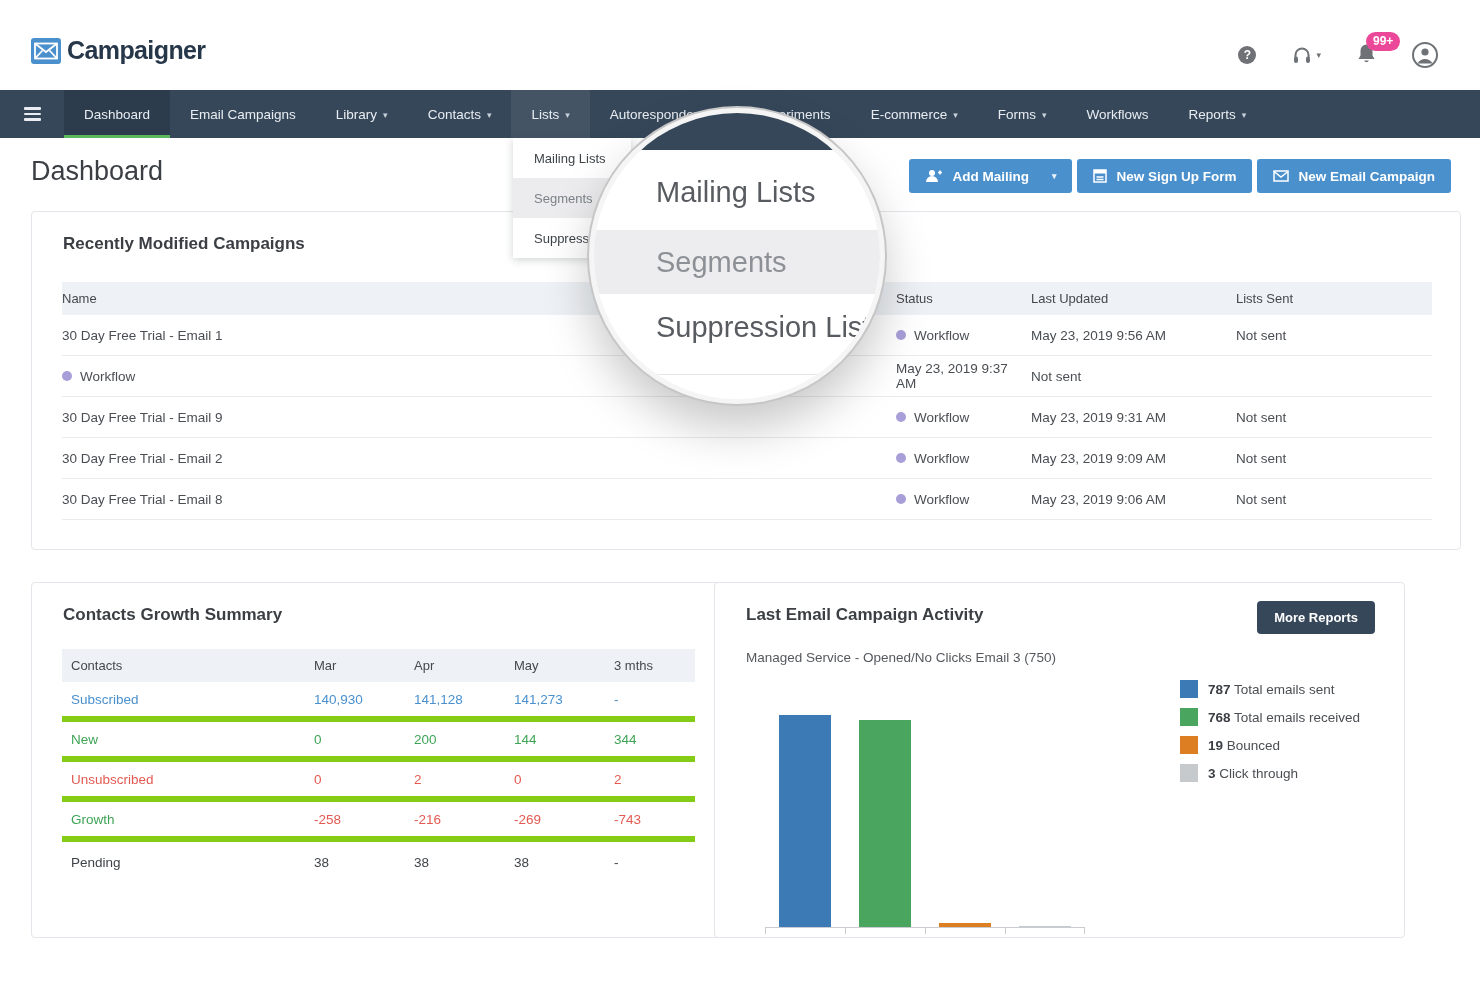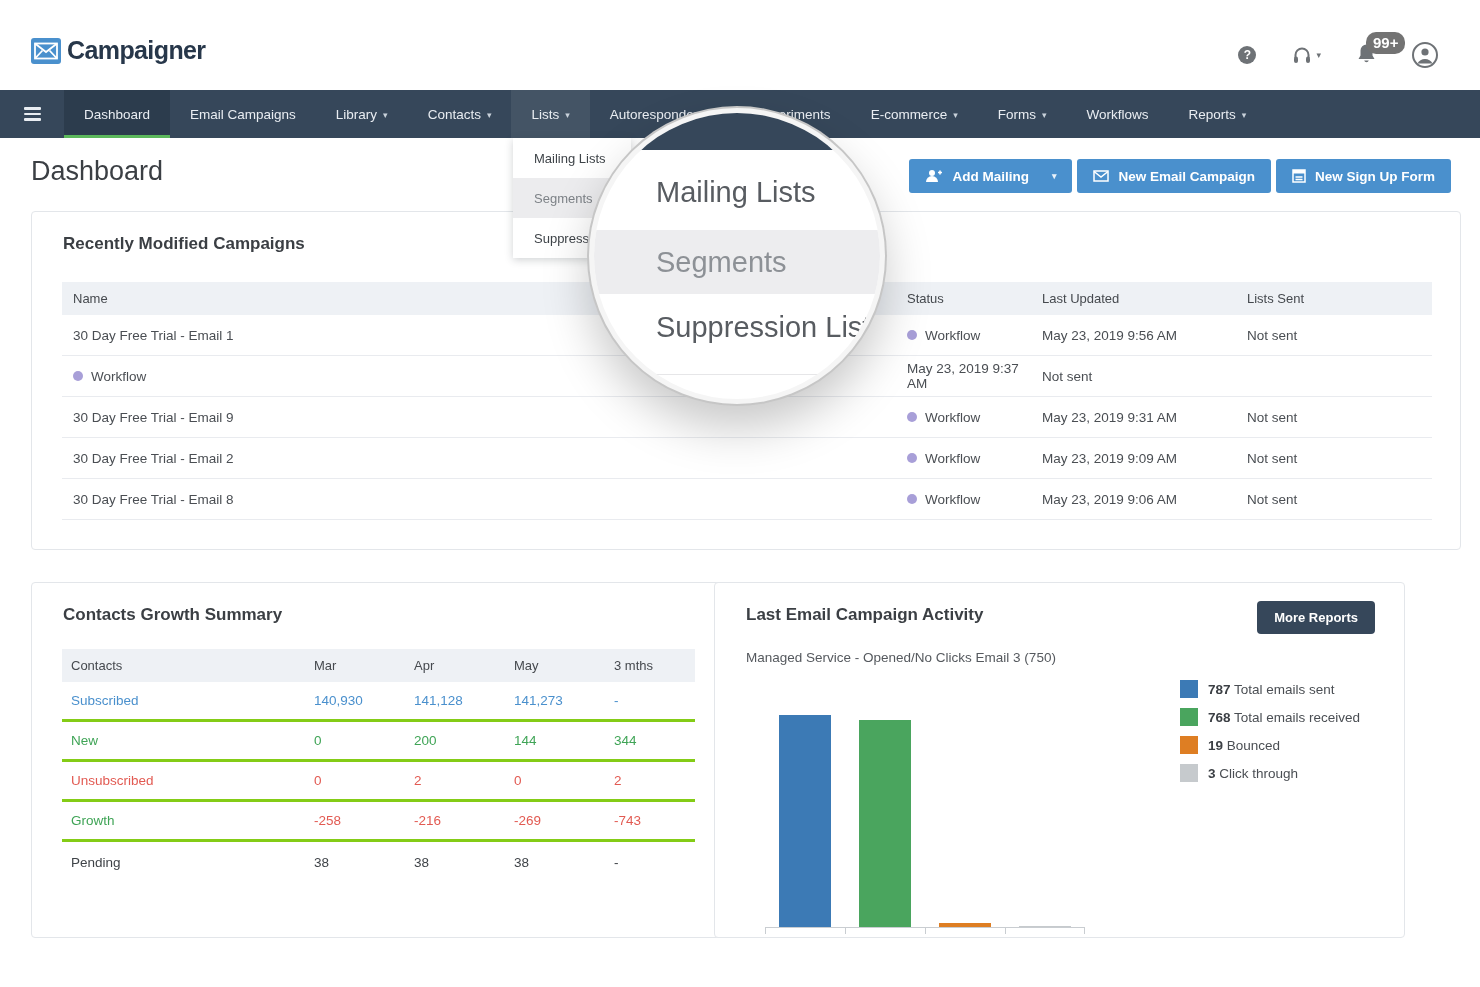--- a/index.html
+++ b/index.html
@@ -9,21 +9,21 @@
   
   .topbar { position:absolute; left:0; top:0; width:100%; height:102px; background:#fff; }
   .logo { position:absolute; left:31px; top:36px; display:flex; align-items:center; gap:6px; }
   .logo-text { font-size:25px; font-weight:bold; color:#27374A; letter-spacing:-0.6px; }
   .top-icons { position:absolute; right:42px; top:42px; display:flex; align-items:center; gap:36px; }
   .help-circle { width:18px; height:18px; border-radius:50%; background:#6E7276; color:#fff;
                  font-size:12px; font-weight:bold; display:flex; align-items:center; justify-content:center; }
   .hs-wrap { display:flex; align-items:center; gap:4px; }
   .caret { font-size:9px; color:#6E7276; }
   .bell-wrap { position:relative; }
-  .badge { position:absolute; top:-11px; left:9px; background:#737373; color:#fff; font-size:15px;
+  .badge { position:absolute; top:-11px; left:9px; background:#ec4899; color:#fff; font-size:12px;
            font-weight:bold; padding:2.5px 7px; border-radius:10px; white-space:nowrap; }
   .avatar { width:26px; height:26px; }
 
   
   .nav { position:absolute; left:0; top:90px; width:100%; height:48px; background:#36475A;
          display:flex; align-items:stretch; z-index:2; }
   .nav-burger { width:64px; display:flex; flex-direction:column; align-items:center; justify-content:center; gap:3px; cursor:pointer; }
   .nav-burger span { width:17px; height:2.5px; background:#E9EDF2; border-radius:1px; }
   .nav-item { display:flex; align-items:center; gap:6px; padding:0 20px; color:#E9EDF2;
               font-size:13.5px; cursor:pointer; }
@@ -43,31 +43,31 @@
   .card { position:absolute; background:#fff; border:1px solid #E3E6EA; border-radius:4px; }
   .card-title { position:absolute; left:31px; top:22px; font-size:17px; font-weight:bold; color:#3B3F44; }
   #card-campaigns { left:31px; top:211px; width:1430px; height:339px; }
   #card-growth    { left:31px; top:582px; width:694px; height:356px; }
   #card-activity  { left:714px; top:582px; width:691px; height:356px; }
 
   
   .tbl1 { position:absolute; left:30px; right:28px; top:70px; }
   .thead1, .trow1 { display:grid; grid-template-columns:1fr 135px 205px 196px; align-items:center; }
   .thead1 { background:#EEF1F5; height:33px; font-size:13px; color:#45494E; }
-  .thead1 > div, .trow1 > div { padding-left:11px; }
+  .thead1 > div, .trow1 > div { }
   .trow1 { height:41px; border-bottom:1px solid #E9EBEF; font-size:13.5px; color:#4A4E53; }
   .status-cell { display:flex; align-items:center; gap:8px; }
   .dot { width:10px; height:10px; border-radius:50%; flex:0 0 auto; }
 
   
   .tbl2 { position:absolute; left:30px; right:29px; top:66px; }
   .thead2, .trow2 { display:grid; grid-template-columns:243px 100px 100px 100px 1fr; align-items:center; }
   .thead2 { background:#EEF1F5; height:33px; font-size:13px; color:#45494E; }
   .thead2 > div, .trow2 > div { padding-left:9px; }
-  .trow2 { height:40px; border-bottom:3px solid #84cc16; font-size:13.5px; }
+  .trow2 { height:40px; border-bottom:6px solid #84cc16; font-size:13.5px; }
   .trow2:last-child { border-bottom:none; }
 
   
   .more-btn { position:absolute; right:29px; top:18px; height:33px; background:#36475A; color:#fff;
               font-size:13px; font-weight:bold; border:none; border-radius:4px; padding:0 17px; cursor:pointer; }
   .subtitle { position:absolute; left:31px; top:67px; font-size:13.5px; color:#55595E; }
   .bars { position:absolute; left:50px; bottom:9px; width:320px; display:flex; align-items:flex-end; }
   .slot { width:80px; display:flex; justify-content:center; }
   .bar { width:52px; }
   .axis { position:absolute; left:50px; bottom:9px; width:320px; height:1px; background:#C9CDD1; }
@@ -188,33 +188,33 @@
   <button class="btn-blue">
     <svg width="18" height="14" viewBox="0 0 18 14">
       <circle cx="7" cy="4" r="3" fill="#fff"></circle>
       <path d="M1 13 a6 6 0 0 1 12 0z" fill="#fff"></path>
       <path d="M13 3.5 h4 M15 1.5 v4" stroke="#fff" stroke-width="1.6"></path>
     </svg>
     <span>Add Mailing</span>
     <span class="caret-w">▾</span>
   </button>
   <button class="btn-blue">
-    <svg width="16" height="12" viewBox="0 0 16 12">
-      <rect x="1" y="1" width="14" height="10" fill="none" stroke="#fff" stroke-width="1.5"></rect>
-      <path d="M1 1.5 L8 7 L15 1.5" fill="none" stroke="#fff" stroke-width="1.5"></path>
-    </svg>
-    <span>New Email Campaign</span>
-  </button>
-  <button class="btn-blue">
     <svg width="14" height="14" viewBox="0 0 14 14">
       <rect x="1" y="1" width="12" height="12" fill="none" stroke="#fff" stroke-width="1.5"></rect>
       <rect x="1" y="1" width="12" height="3.5" fill="#fff"></rect>
       <path d="M3.5 8 h7 M3.5 10.5 h7" stroke="#fff" stroke-width="1.3"></path>
     </svg>
     <span>New Sign Up Form</span>
+  </button>
+  <button class="btn-blue">
+    <svg width="16" height="12" viewBox="0 0 16 12">
+      <rect x="1" y="1" width="14" height="10" fill="none" stroke="#fff" stroke-width="1.5"></rect>
+      <path d="M1 1.5 L8 7 L15 1.5" fill="none" stroke="#fff" stroke-width="1.5"></path>
+    </svg>
+    <span>New Email Campaign</span>
   </button>
 </div>
 
 <div class="card" id="card-campaigns">
   <div class="card-title">Recently Modified Campaigns</div>
   <div class="tbl1">
     <div class="thead1">
       <div>Name</div>
       <div>Status</div>
       <div>Last Updated</div>

